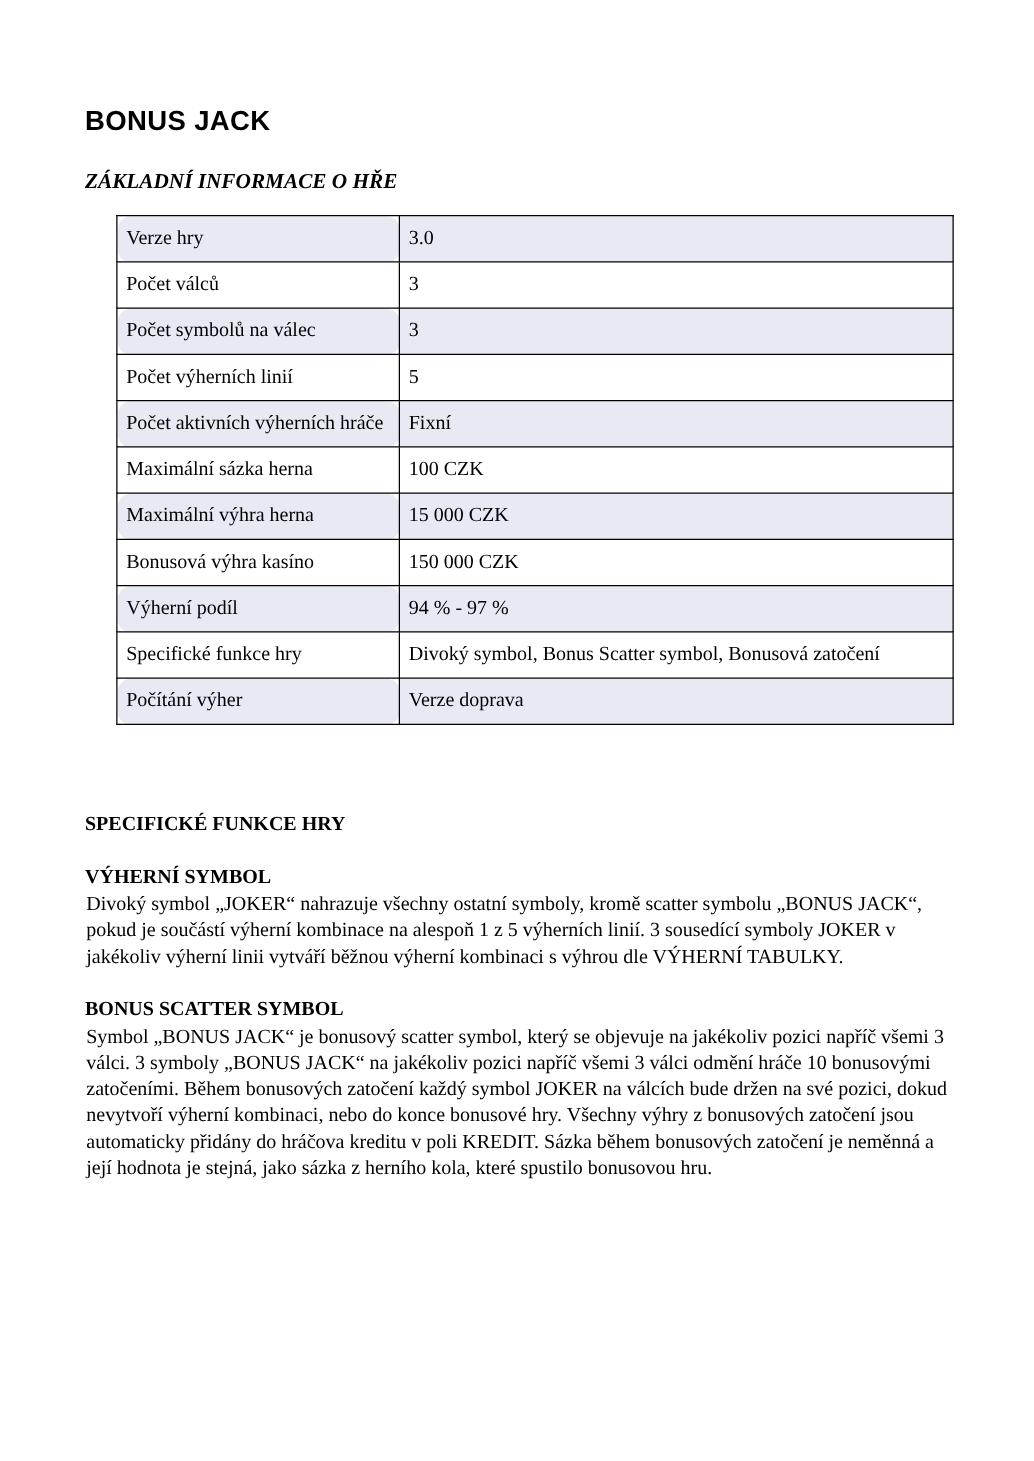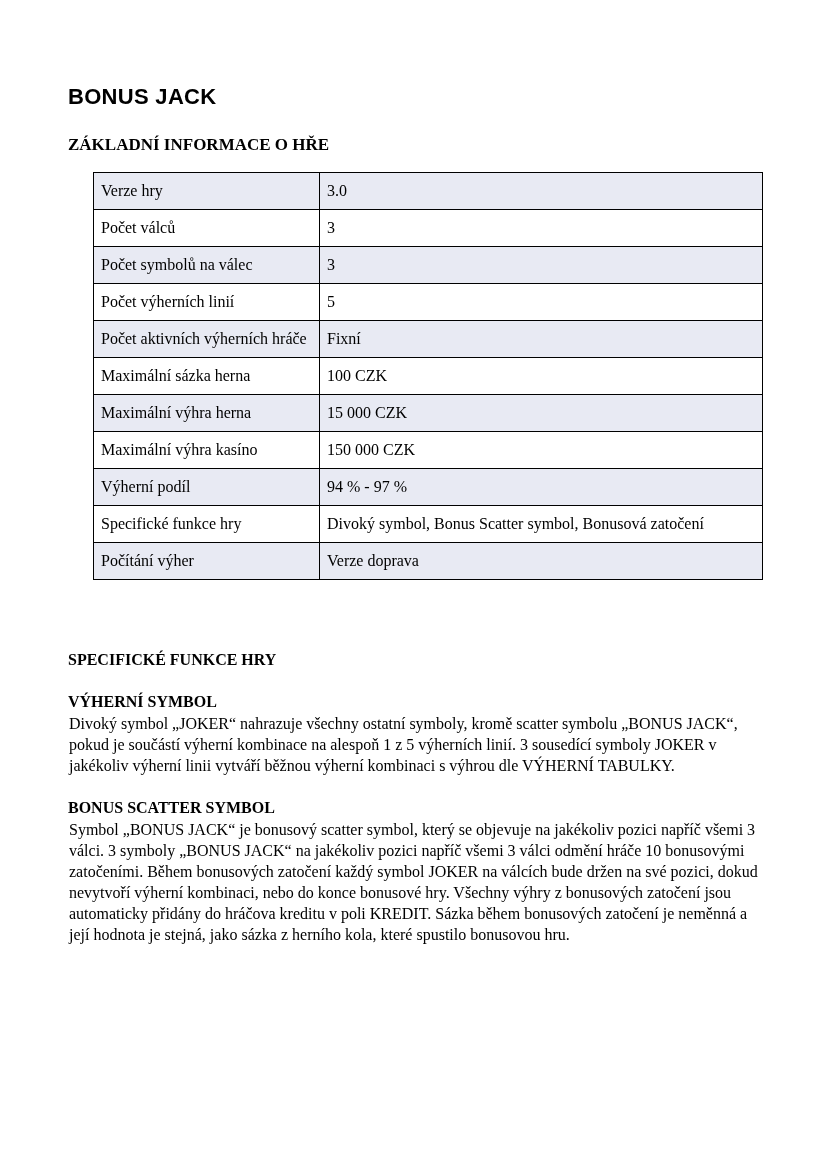--- a/index.html
+++ b/index.html
@@ -26,37 +26,38 @@
     font-weight: bold;
     font-size: 22px;
     line-height: 1;
     letter-spacing: 0.3px;
   }
   .info-heading {
     margin: 27px 0 0 0;
     font-size: 17px;
     font-weight: bold;
     line-height: 1.2;
+    font-style: italic;
   }
   table.info-table {
     margin: 17px 0 0 25px;
     width: 670px;
     border-collapse: collapse;
     table-layout: fixed;
   }
   table.info-table td {
     border: 1px solid var(--table-border, #000000);
     font-size: 16px;
     line-height: 20px;
     height: 36px;
     padding: 0 6px 0 7px;
     vertical-align: middle;
     overflow: hidden;
   }
-  table.info-table td.col-label { width: 212px; }
+  table.info-table td.col-label { width: 212px; border-radius: 11px; }
   table.info-table tr:nth-child(odd) {
     background: var(--table-row-shade, #E8EAF3);
   }
   .features-heading {
     margin: 69px 0 0 0;
     font-size: 16px;
     font-weight: bold;
     line-height: 21px;
   }
   .subsection {
@@ -109,21 +110,21 @@
       </tr>
       <tr>
         <td class="col-label">Maximální sázka herna</td>
         <td class="col-value">100 CZK</td>
       </tr>
       <tr>
         <td class="col-label">Maximální výhra herna</td>
         <td class="col-value">15 000 CZK</td>
       </tr>
       <tr>
-        <td class="col-label">Maximální výhra kasíno</td>
+        <td class="col-label">Bonusová výhra kasíno</td>
         <td class="col-value">150 000 CZK</td>
       </tr>
       <tr>
         <td class="col-label">Výherní podíl</td>
         <td class="col-value">94 % - 97 %</td>
       </tr>
       <tr>
         <td class="col-label">Specifické funkce hry</td>
         <td class="col-value">Divoký symbol, Bonus Scatter symbol, Bonusová zatočení</td>
       </tr>

